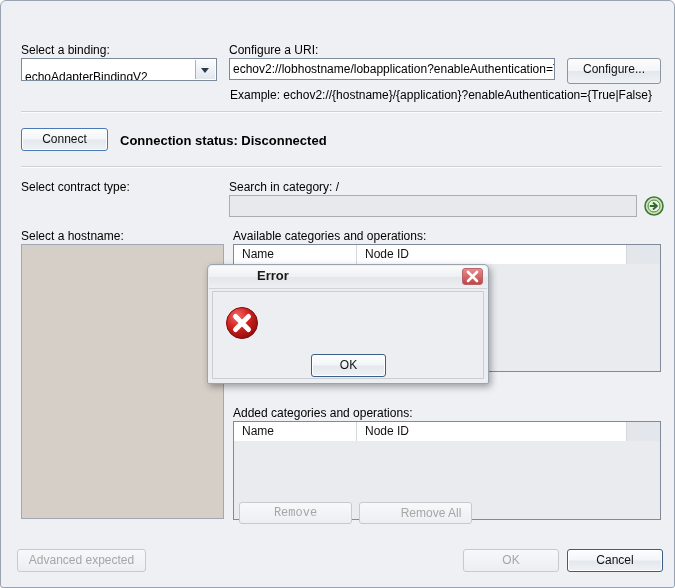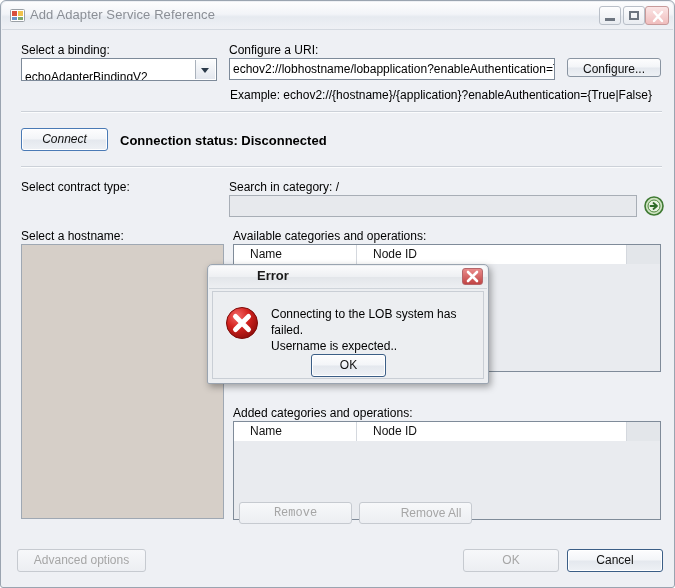--- a/index.html
+++ b/index.html
@@ -146,21 +146,21 @@
     background:#e9ebef;
     overflow:hidden;
   }
   .lv-head {
     position:absolute; left:0; top:0; right:0; height:19px;
     background:#ffffff;
     border-bottom:1px solid #b9bfc7;
   }
   .lv-col {
     position:absolute; top:0; height:19px; line-height:19px;
-    font-size:12px; color:#111; padding-left:16px;
+    font-size:12px; color:#111; padding-left:8px;
     box-sizing:border-box;
     border-right:1px solid #d4d8de;
   }
   .lv-col.last { border-right:1px solid #d4d8de; }
   .lv-filler {
     position:absolute; top:0; height:19px;
     background:#e3e6ea;
   }
   .lv-body { position:absolute; left:0; right:0; top:19px; bottom:0; background:#e9ebef; }
 
@@ -216,61 +216,37 @@
     position:absolute; left:98px; top:62px;
     width:75px; height:23px;
     line-height:21px;
   }
 </style>
 </head>
 <body>
 
 <div id="window">
 
-  <div id="titlebar">
-    <span id="app-icon">
-      <svg width="16" height="16" viewBox="0 0 16 16">
-        <rect x="0.5" y="1.5" width="14" height="12" rx="1" fill="#ffffff" stroke="#9aa0a6"></rect>
-        <rect x="2" y="3" width="5" height="5" fill="#d94f3d"></rect>
-        <rect x="8" y="3" width="5" height="5" fill="#f0c24b"></rect>
-        <rect x="2" y="9" width="5" height="3" fill="#6c93c9"></rect>
-        <rect x="8" y="9" width="5" height="3" fill="#7fa86b"></rect>
-      </svg>
-    </span>
-    <span id="title-text">Add Adapter Service Reference</span>
-
-    <div class="wbtn" id="btn-min">
-        <i></i>
-      </div>
-    <div class="wbtn" id="btn-max">
-        <i></i>
-      </div>
-    <div class="wbtn" id="btn-close">
-      <svg width="14" height="13" viewBox="0 0 14 13">
-        <path d="M3 2 L11 11 M11 2 L3 11" stroke="#ffffff" stroke-width="2.4" stroke-linecap="round"></path>
-      </svg>
-    </div>
-  </div>
 
   <div id="content">
 
     <div class="lbl" style="left:19px; top:13px;text-align:right;">Select a binding:</div>
     <div class="combo" style="left:19px; top:28px; width:196px; height:23px;">
       <span>echoAdapterBindingV2</span>
       <span class="arrowbtn"></span>
     </div>
 
     <div class="lbl" style="left:227px; top:13px;">Configure a URI:</div>
     <div class="tbox" style="left:227px; top:28px; width:326px; height:22px;" title="echov2://lobhostname/lobapplication?enableAuthentication=True">echov2://lobhostname/lobapplication?enableAuthentication=True</div>
-    <div class="btn" style="left:565px; top:28px; width:94px; height:19px;">Configure...</div>
+    <div class="btn" style="left:565px; top:28px; width:94px; height:26px;">Configure...</div>
     <div class="lbl" style="left:228px; top:58px;">Example: echov2://{hostname}/{application}?enableAuthentication={True|False}</div>
 
     <div class="hsep" style="left:19px; top:81px; width:641px;"></div>
 
-    <div class="btn hilite" style="left:19px; top:98px; width:87px; height:23px;font-style:italic;">Connect</div>
+    <div class="btn hilite" style="left:19px; top:98px; width:87px; height:23px;">Connect</div>
     <div class="lbl bold" style="left:118px; top:103px; font-size:13px;">Connection status: Disconnected</div>
 
     <div class="hsep" style="left:19px; top:136px; width:641px;"></div>
 
     <div class="lbl" style="left:19px; top:150px;">Select contract type:</div>
 
     <div class="lbl" style="left:227px; top:150px;">Search in category: /</div>
     <div class="tbox disabled" style="left:227px; top:165px; width:408px; height:22px;" title=""></div>
     <span id="go-btn" style="left:641px; top:165px; width:22px; height:22px;">
       <svg width="22" height="22" viewBox="0 0 22 22">
@@ -299,21 +275,21 @@
         <div class="lv-col" style="left:0; width:123px;">Name</div>
         <div class="lv-col last" style="left:123px; width:270px;">Node ID</div>
         <div class="lv-filler" style="left:393px; right:0;"></div>
       </div>
       <div class="lv-body"></div>
     </div>
 
     <div class="btn disabled" style="left:237px; top:472px; width:113px; height:22px;font-family:Liberation Mono, monospace;">Remove</div>
     <div class="btn disabled" style="left:357px; top:472px; width:113px; height:22px;padding-left:31px;">Remove All</div>
 
-    <div class="btn disabled" style="left:15px; top:519px; width:129px; height:23px;">Advanced options</div>
+    <div class="btn disabled" style="left:15px; top:519px; width:129px; height:23px;">Advanced expected</div>
     <div class="btn disabled" style="left:461px; top:519px; width:96px; height:23px;">OK</div>
     <div class="btn focused" style="left:565px; top:519px; width:96px; height:23px;">Cancel</div>
 
   </div>
 
   <div id="error-dialog">
     <div id="err-titlebar">
       <span id="err-title">Error</span>
       <div id="err-close">
         <svg width="19" height="15" viewBox="0 0 19 15">
@@ -328,21 +304,17 @@
             <radialGradient id="eg" cx="35%" cy="28%" r="78%">
               <stop offset="0%" stop-color="#f36a6a"></stop>
               <stop offset="48%" stop-color="#d4231f"></stop>
               <stop offset="100%" stop-color="#8e0d0b"></stop>
             </radialGradient>
           </defs>
           <circle cx="17" cy="17" r="15.5" fill="url(#eg)" stroke="#7d0b09" stroke-width="1"></circle>
           <path d="M10.5 10.5 L23.5 23.5 M23.5 10.5 L10.5 23.5" stroke="#ffffff" stroke-width="5" stroke-linecap="round"></path>
         </svg>
       </span>
-      <div id="err-msg">
-        <div>Connecting to the LOB system has failed.</div>
-        <div>Username is expected..</div>
-      </div>
       <div class="btn focused" id="err-ok">OK</div>
     </div>
   </div>
 
 </div>
 
 </body></html>

